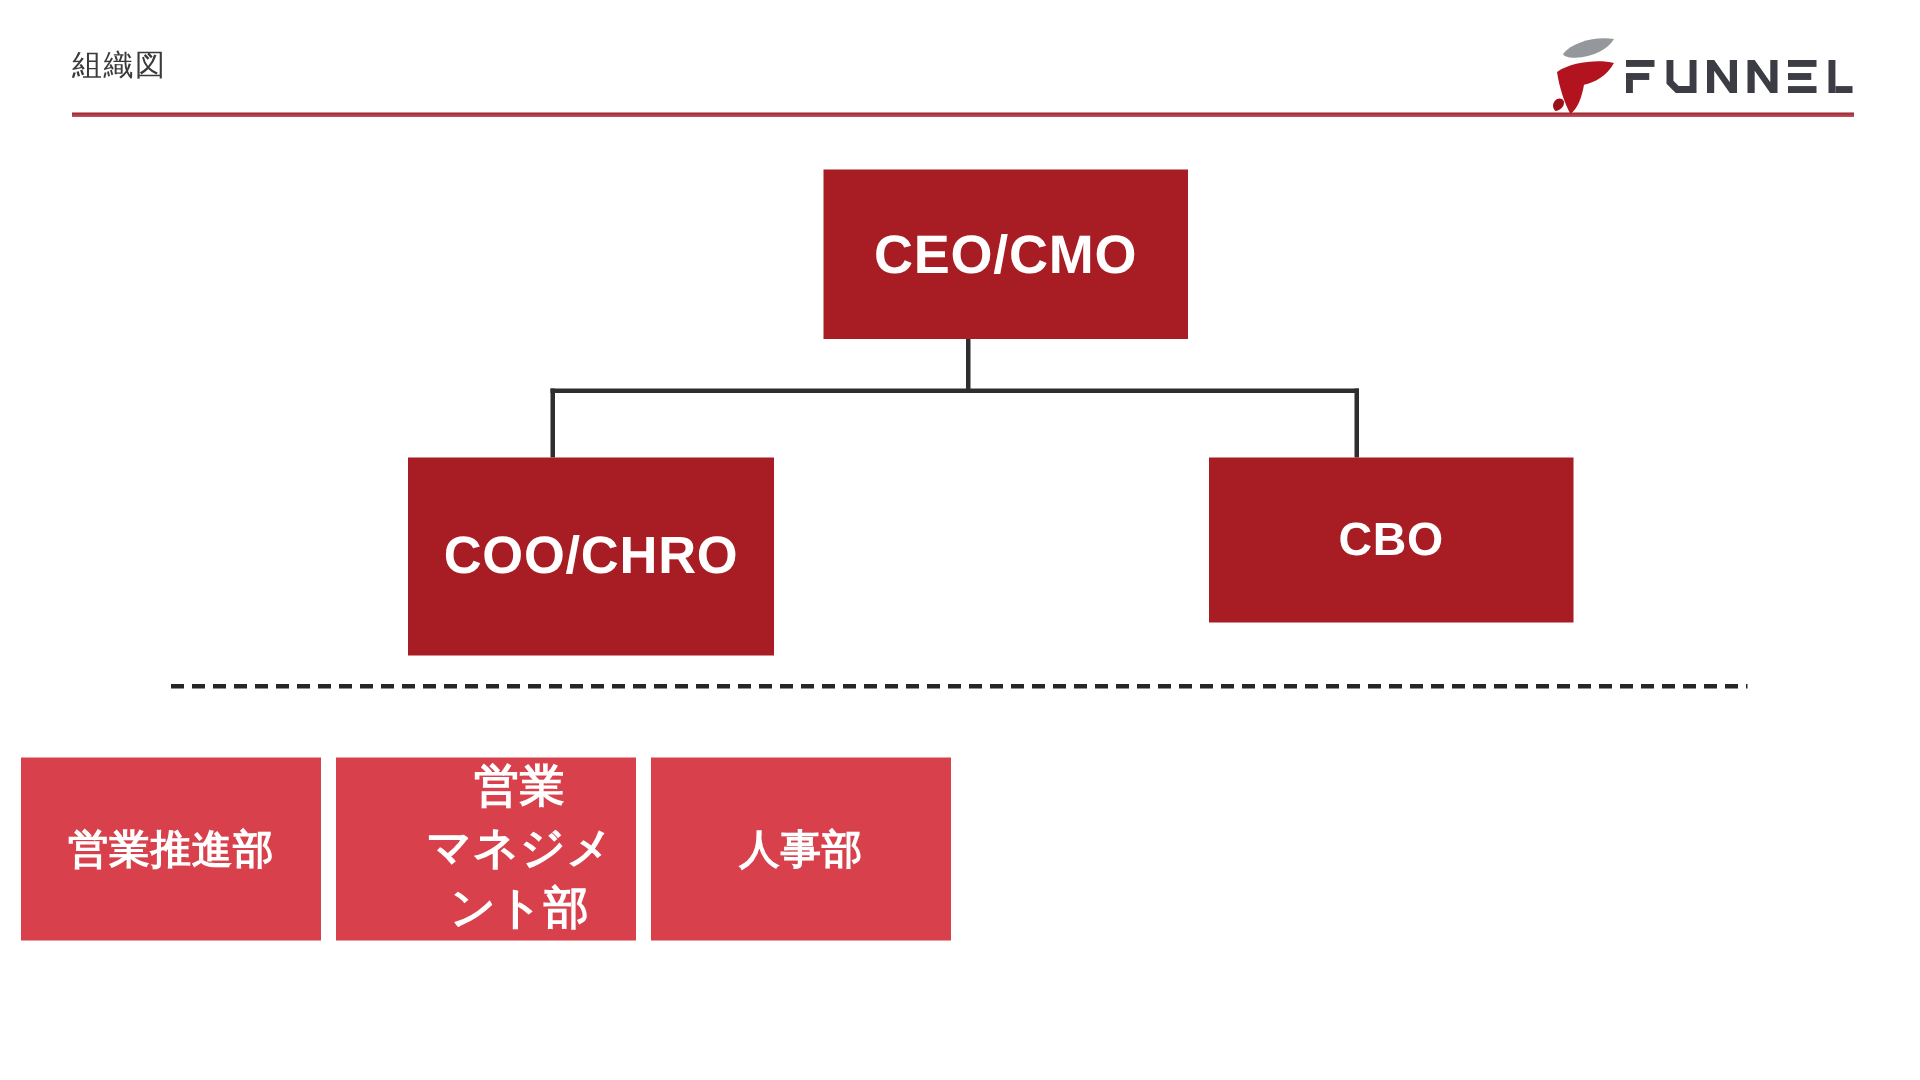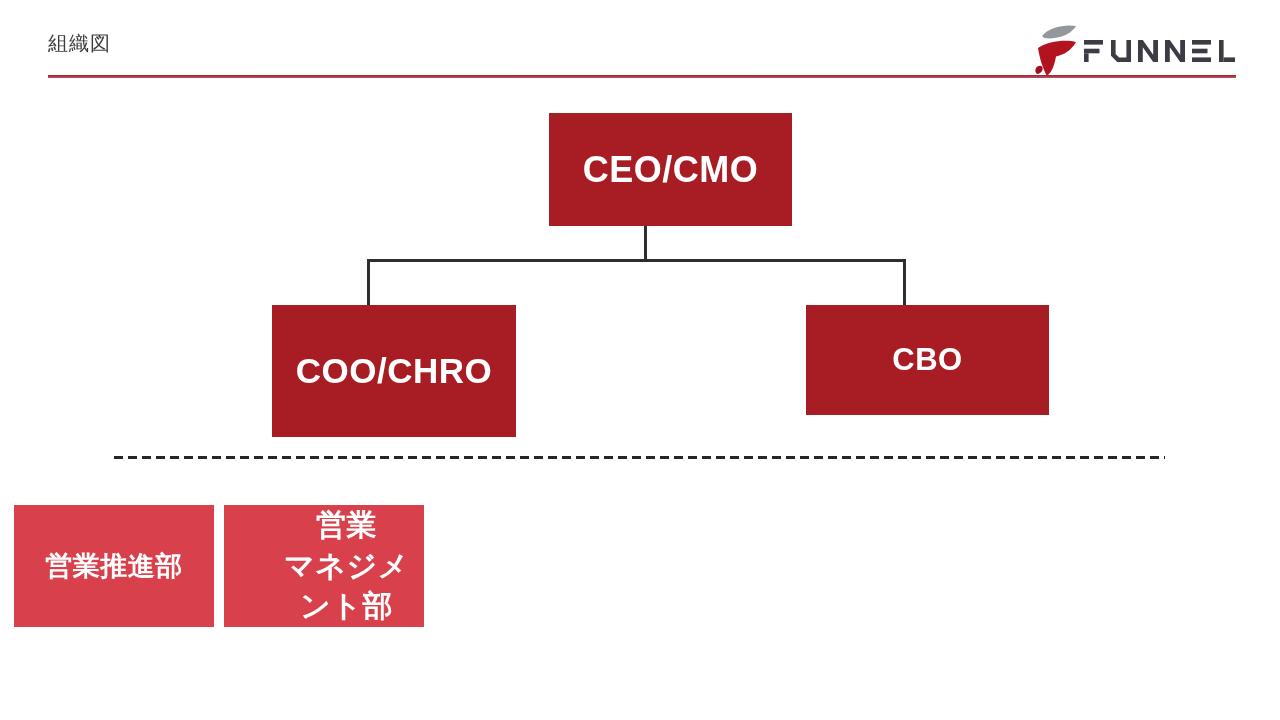--- a/index.html
+++ b/index.html
@@ -85,15 +85,16 @@
   <div class="exec-box box-ceo">CEO/CMO</div>
   <div class="exec-box box-coo">COO/CHRO</div>
   <div class="exec-box box-cbo">CBO</div>
 
   <div class="divider"></div>
 
   <div class="dept-row">
     <div class="dept-box">営業推進部</div>
     <div class="dept-box">営業
 マネジメント部</div>
+    <div class="dept-box">人事部</div>
   </div>
 
 </div>
 
 </body></html>

